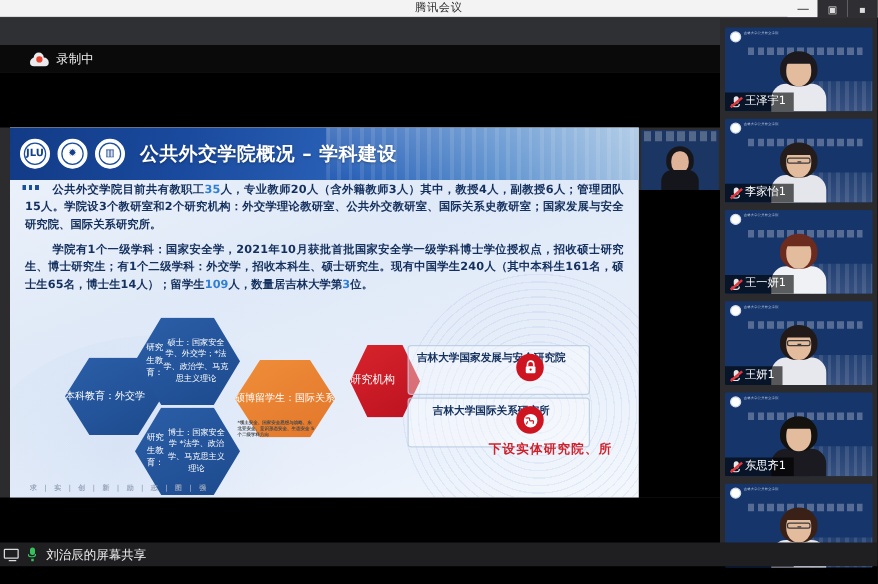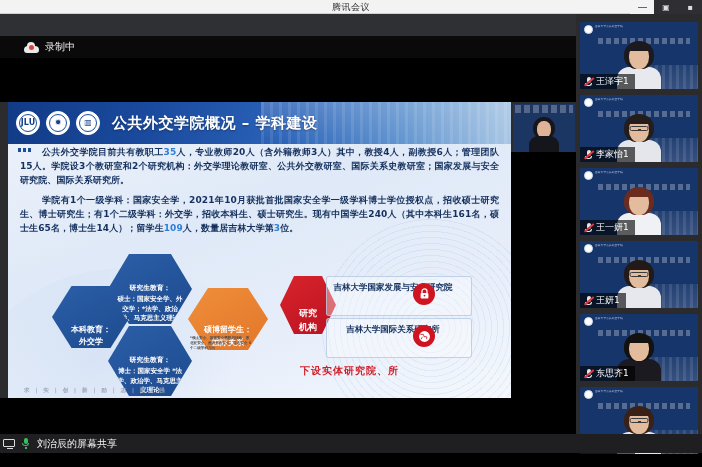--- a/index.html
+++ b/index.html
@@ -106,22 +106,22 @@
   }
   .para.p1{ margin-top:0px; text-indent:22px; }
   .para.p2{ margin-top:6px; text-indent:22px; }
   .hl{ color:#2f7fd6; }
 
   
   .diagram{ position:absolute; left:0; top:150px; width:503px; height:146px; }
   .hex{
     position:absolute;
     clip-path:polygon(25% 0%,75% 0%,100% 50%,75% 100%,25% 100%,0% 50%);
-    display:flex; flex-direction:column; align-items:center; justify-content:flex-end;
-    text-align:center; color:#fff; font-weight:bold;
+    display:flex; flex-direction:row; align-items:center; justify-content:flex-start;
+    text-align:center; color:#fff; font-weight:normal;
   }
   .hex.blue{ background:linear-gradient(150deg,#2b5fa8,#1d4a8e); }
   .hex.orange{ background:linear-gradient(150deg,#ef8e3a,#e2762a); }
   .hex.red{ background:linear-gradient(150deg,#d8242c,#bb1220); }
 
   .hex-bk{ left:44px; top:34px; width:78px; height:62px; font-size:8px; line-height:1.5; }
   .hex-ms{ left:100px; top:2px; width:84px; height:70px; font-size:6.5px; line-height:1.5; padding:0 9px; }
   .hex-ph{ left:100px; top:74px; width:84px; height:70px; font-size:6.5px; line-height:1.5; padding:0 9px; }
   .hex-intl{ left:180px; top:36px; width:80px; height:62px; font-size:8px; line-height:1.6; }
   .hex-res{ left:272px; top:24px; width:56px; height:58px; font-size:9px; line-height:1.5; }
@@ -148,22 +148,22 @@
   .inst-text.two{ left:325px; top:71px; }
   .badge{
     position:absolute; width:22px; height:22px; border-radius:50%;
     background:#cf1421; display:flex; align-items:center; justify-content:center;
   }
   .badge.one{ left:405px; top:31px; }
   .badge.two{ left:405px; top:73px; }
   .badge svg{ display:block; }
 
   .bottom-label{
-    position:absolute; left:292px; top:112px; width:190px;
-    text-align:left; font-size:10px; font-weight:bold; color:#d1202a;
+    position:absolute; left:292px; top:100px; width:190px;
+    text-align:right; font-size:10px; font-weight:bold; color:#d1202a;
     letter-spacing:1px;
   }
 
   .slide-foot{
     position:absolute; left:16px; bottom:4px;
     font-size:5.5px; color:#9aa6bb; letter-spacing:2px; font-weight:bold;
   }
 
   .slide-globe{
     position:absolute; right:-30px; bottom:-40px; width:220px; height:220px;

